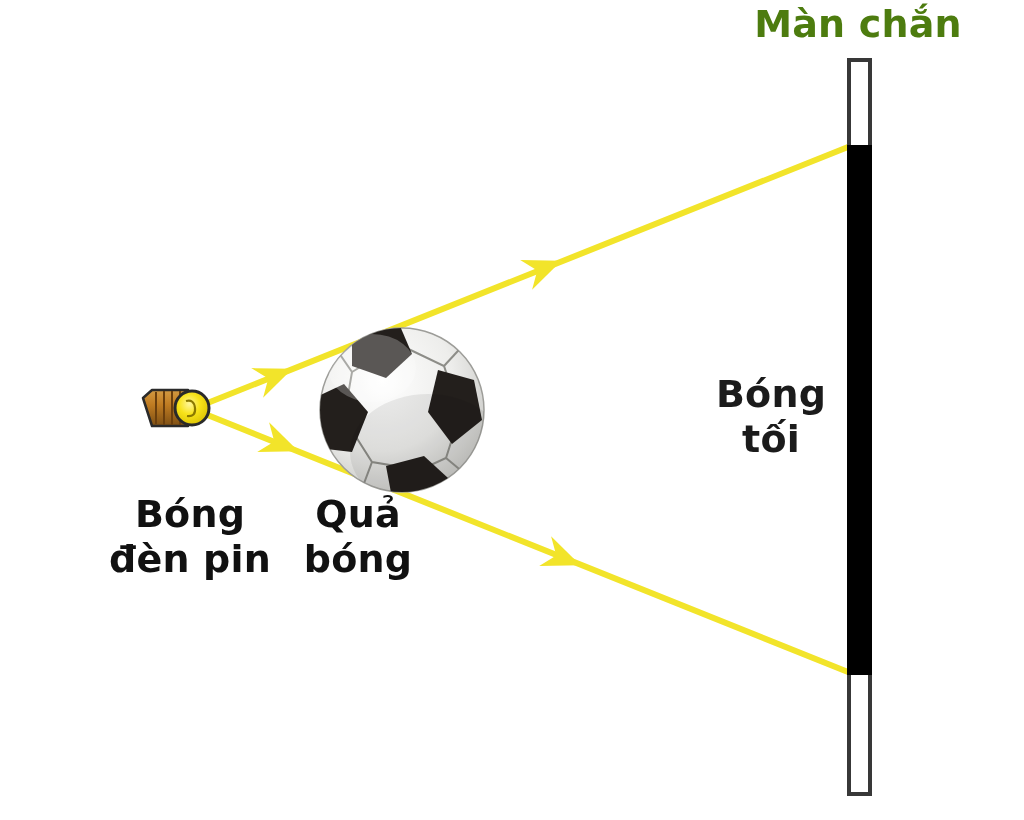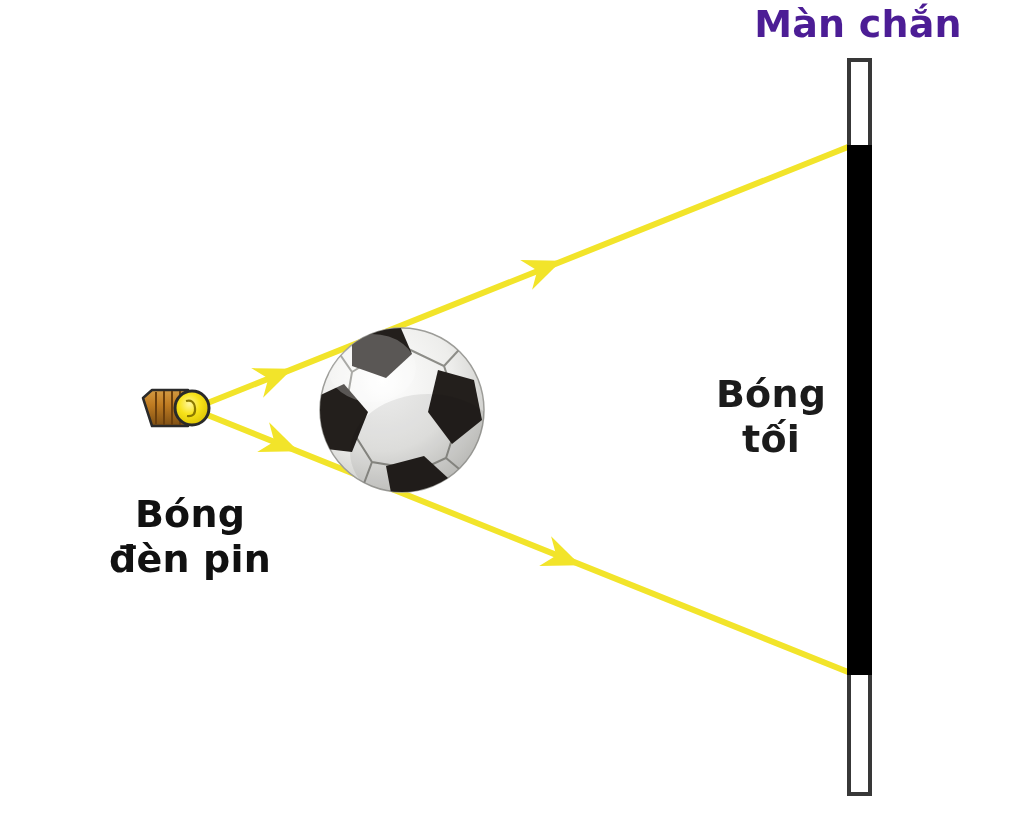--- a/index.html
+++ b/index.html
@@ -31,21 +31,21 @@
     line-height: 1.18;
     text-align: center;
     white-space: pre-line;
     letter-spacing: 0.2px;
   }
   #label-screen {
     left: 708px;
     top: 2px;
     width: 300px;
     font-size: 38px;
-    color: #4c1d95;
+    color: #4d7c0f;
   }
   #label-shadow {
     left: 700px;
     top: 372px;
     width: 142px;
     font-size: 38px;
     color: #1b1b1b;
   }
   #label-bulb {
     left: 60px;
@@ -172,14 +172,16 @@
   </svg>
 
   <div class="label" id="label-screen">Màn chắn</div>
 
   <div class="label" id="label-shadow">Bóng
 tối</div>
 
   <div class="label" id="label-bulb">Bóng
 đèn pin</div>
 
+  <div class="label" id="label-ball">Quả
+bóng</div>
 
 </div>
 
 </body></html>

